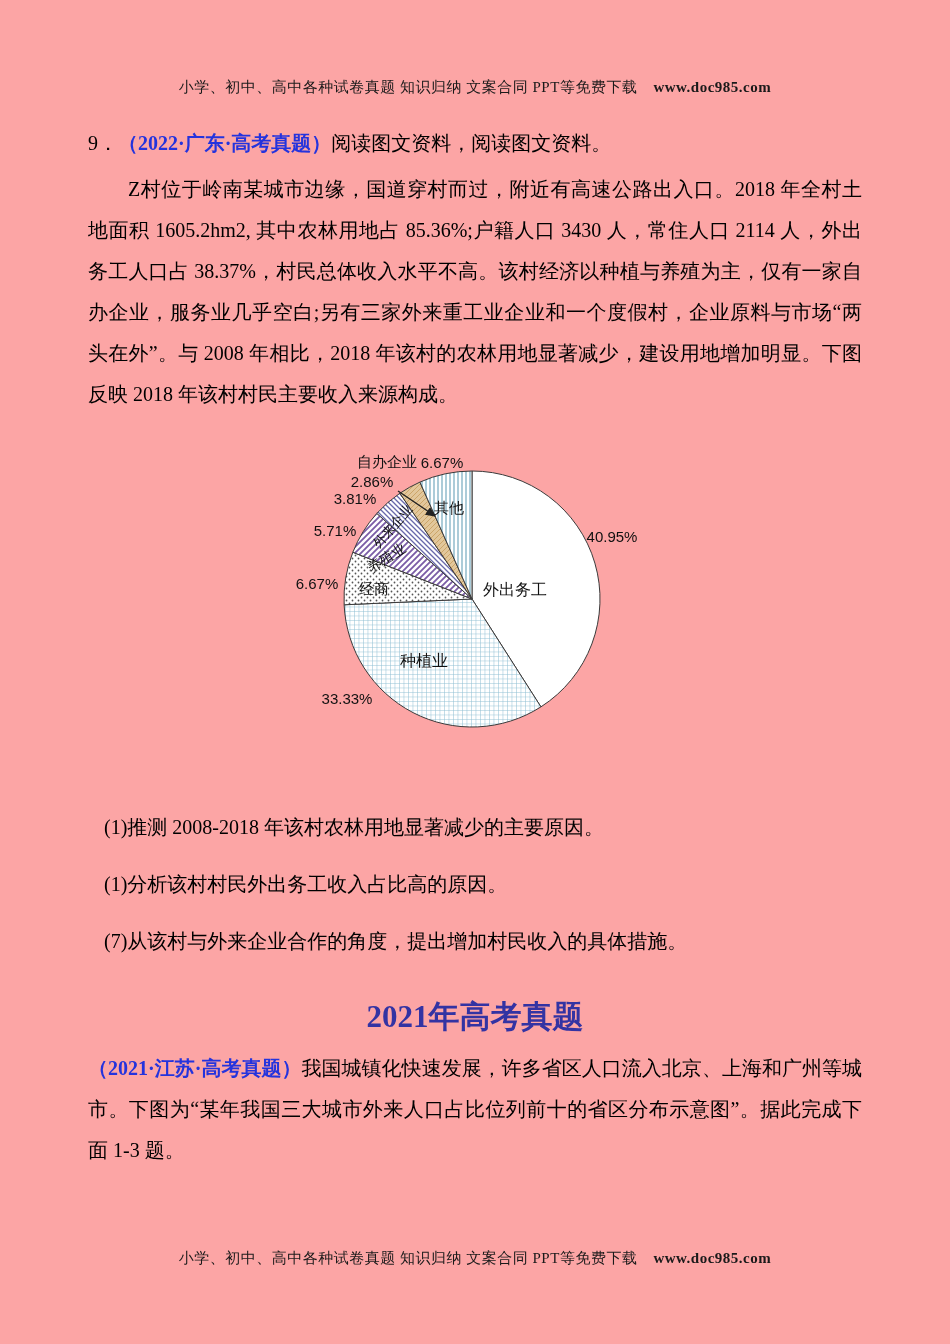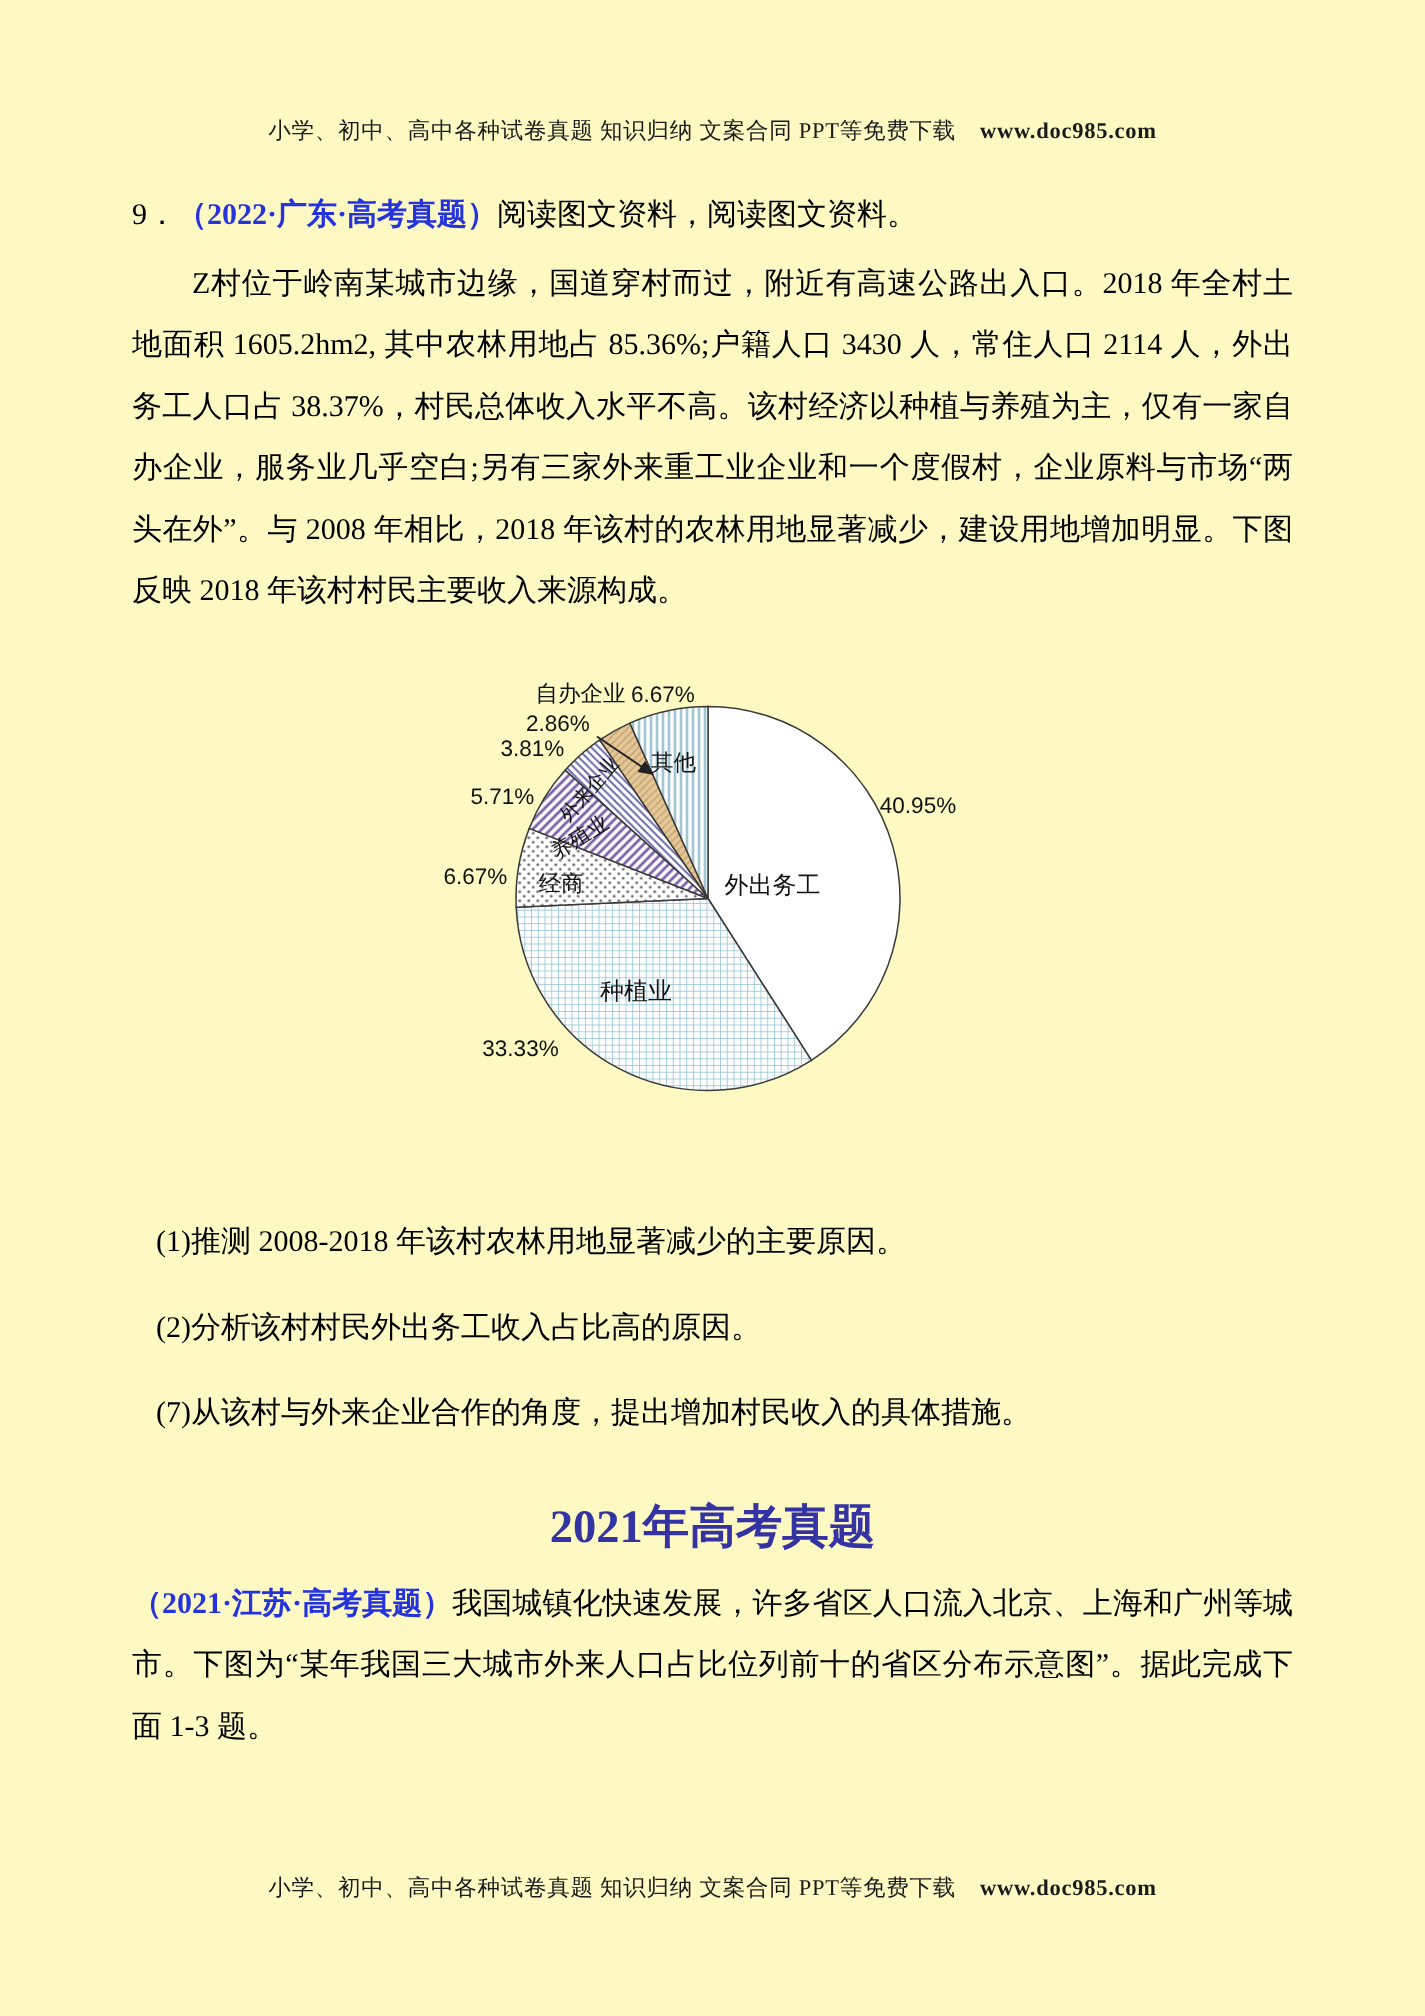--- a/index.html
+++ b/index.html
@@ -2,21 +2,21 @@
 <html><head>
 <meta charset="utf-8">
 <style>
   * { box-sizing: border-box; }
   html,body { margin:0; padding:0; background:#e8e8e8; }
   .page {
     position: relative;
     width: 950px;
     height: 1344px;
     margin: 0 auto;
-    background: #fef9c3;
+    background: #fca5a5;
     font-family: "Liberation Serif", serif;
     color: #000;
     overflow: hidden;
   }
   .header, .footer {
     text-align: center;
     font-size: 15px;
     color: #1a1a1a;
     letter-spacing: 0.5px;
   }
@@ -125,21 +125,21 @@
           <text x="209" y="145" font-size="15" text-anchor="middle">经商</text>
           <text x="350" y="146" font-size="16" text-anchor="middle">外出务工</text>
           <text x="447" y="93" font-size="15" text-anchor="middle">40.95%</text>
           <text x="259" y="217" font-size="16" text-anchor="middle">种植业</text>
           <text x="182" y="255" font-size="15" text-anchor="middle">33.33%</text>
         </svg>
     </div>
 
     <div class="subqs">
       <p>(1)推测 2008-2018 年该村农林用地显著减少的主要原因。</p>
-      <p>(2)分析该村村民外出务工收入占比高的原因。</p>
+      <p>(1)分析该村村民外出务工收入占比高的原因。</p>
       <p>(7)从该村与外来企业合作的角度，提出增加村民收入的具体措施。</p>
     </div>
 
     <h1 class="year-title">2021年高考真题</h1>
 
 
     <p class="p2"><span class="tag">（2021·江苏·高考真题）</span><span>我国城镇化快速发展，许多省区人口流入北京、上海和广州等城市。下图为“某年我国三大城市外来人口占比位列前十的省区分布示意图”。据此完成下面 1-3 题。</span></p>
 
   </div>
 

